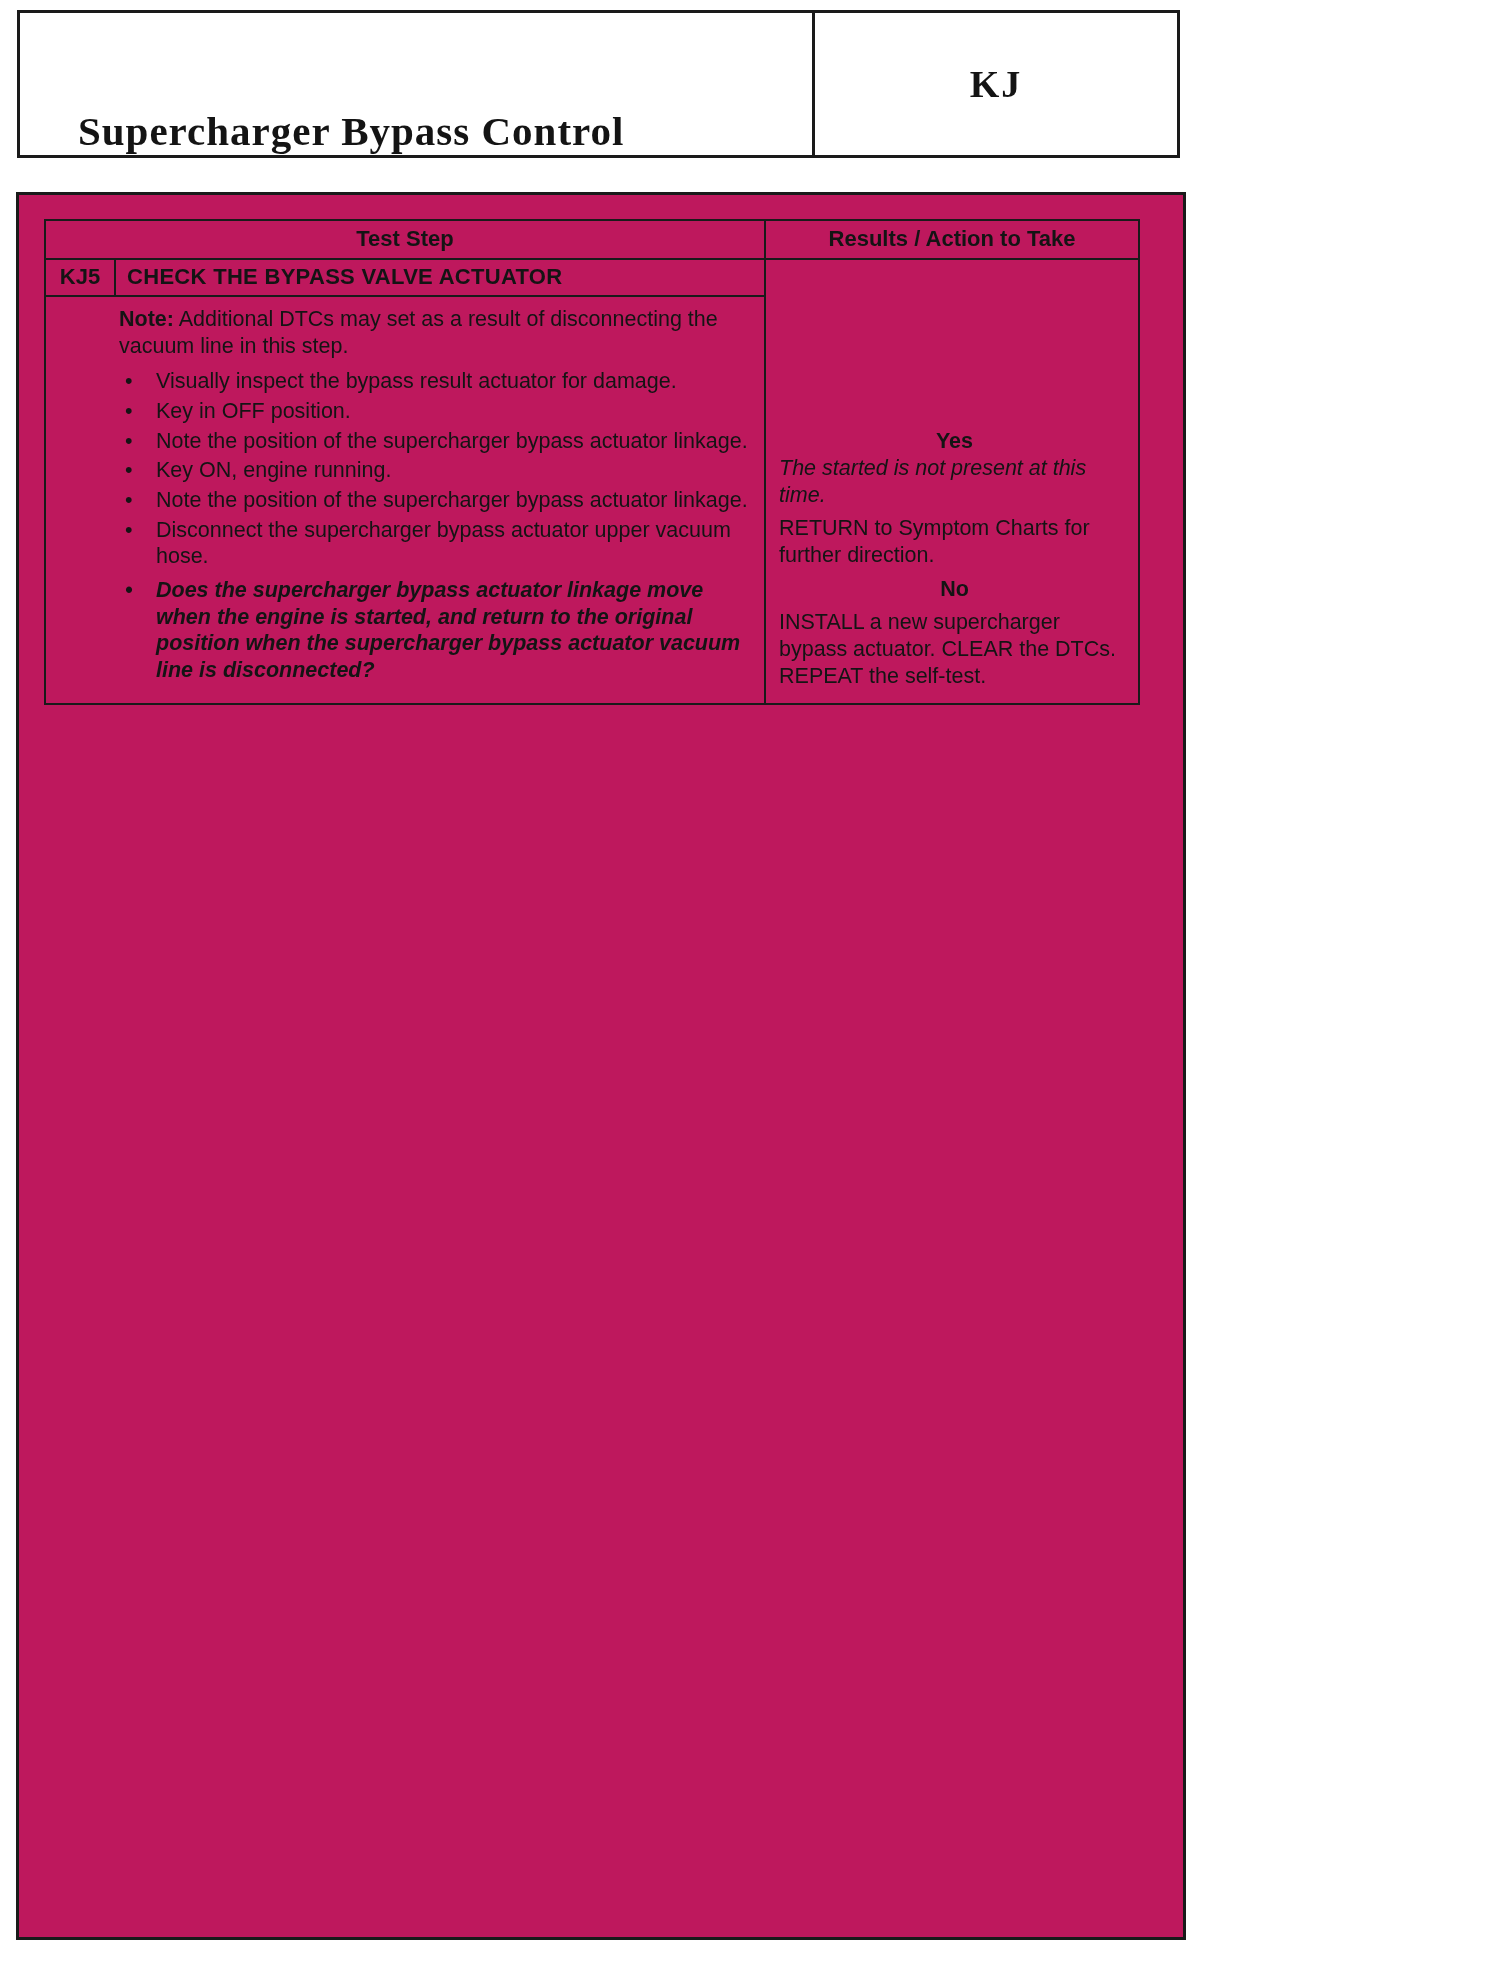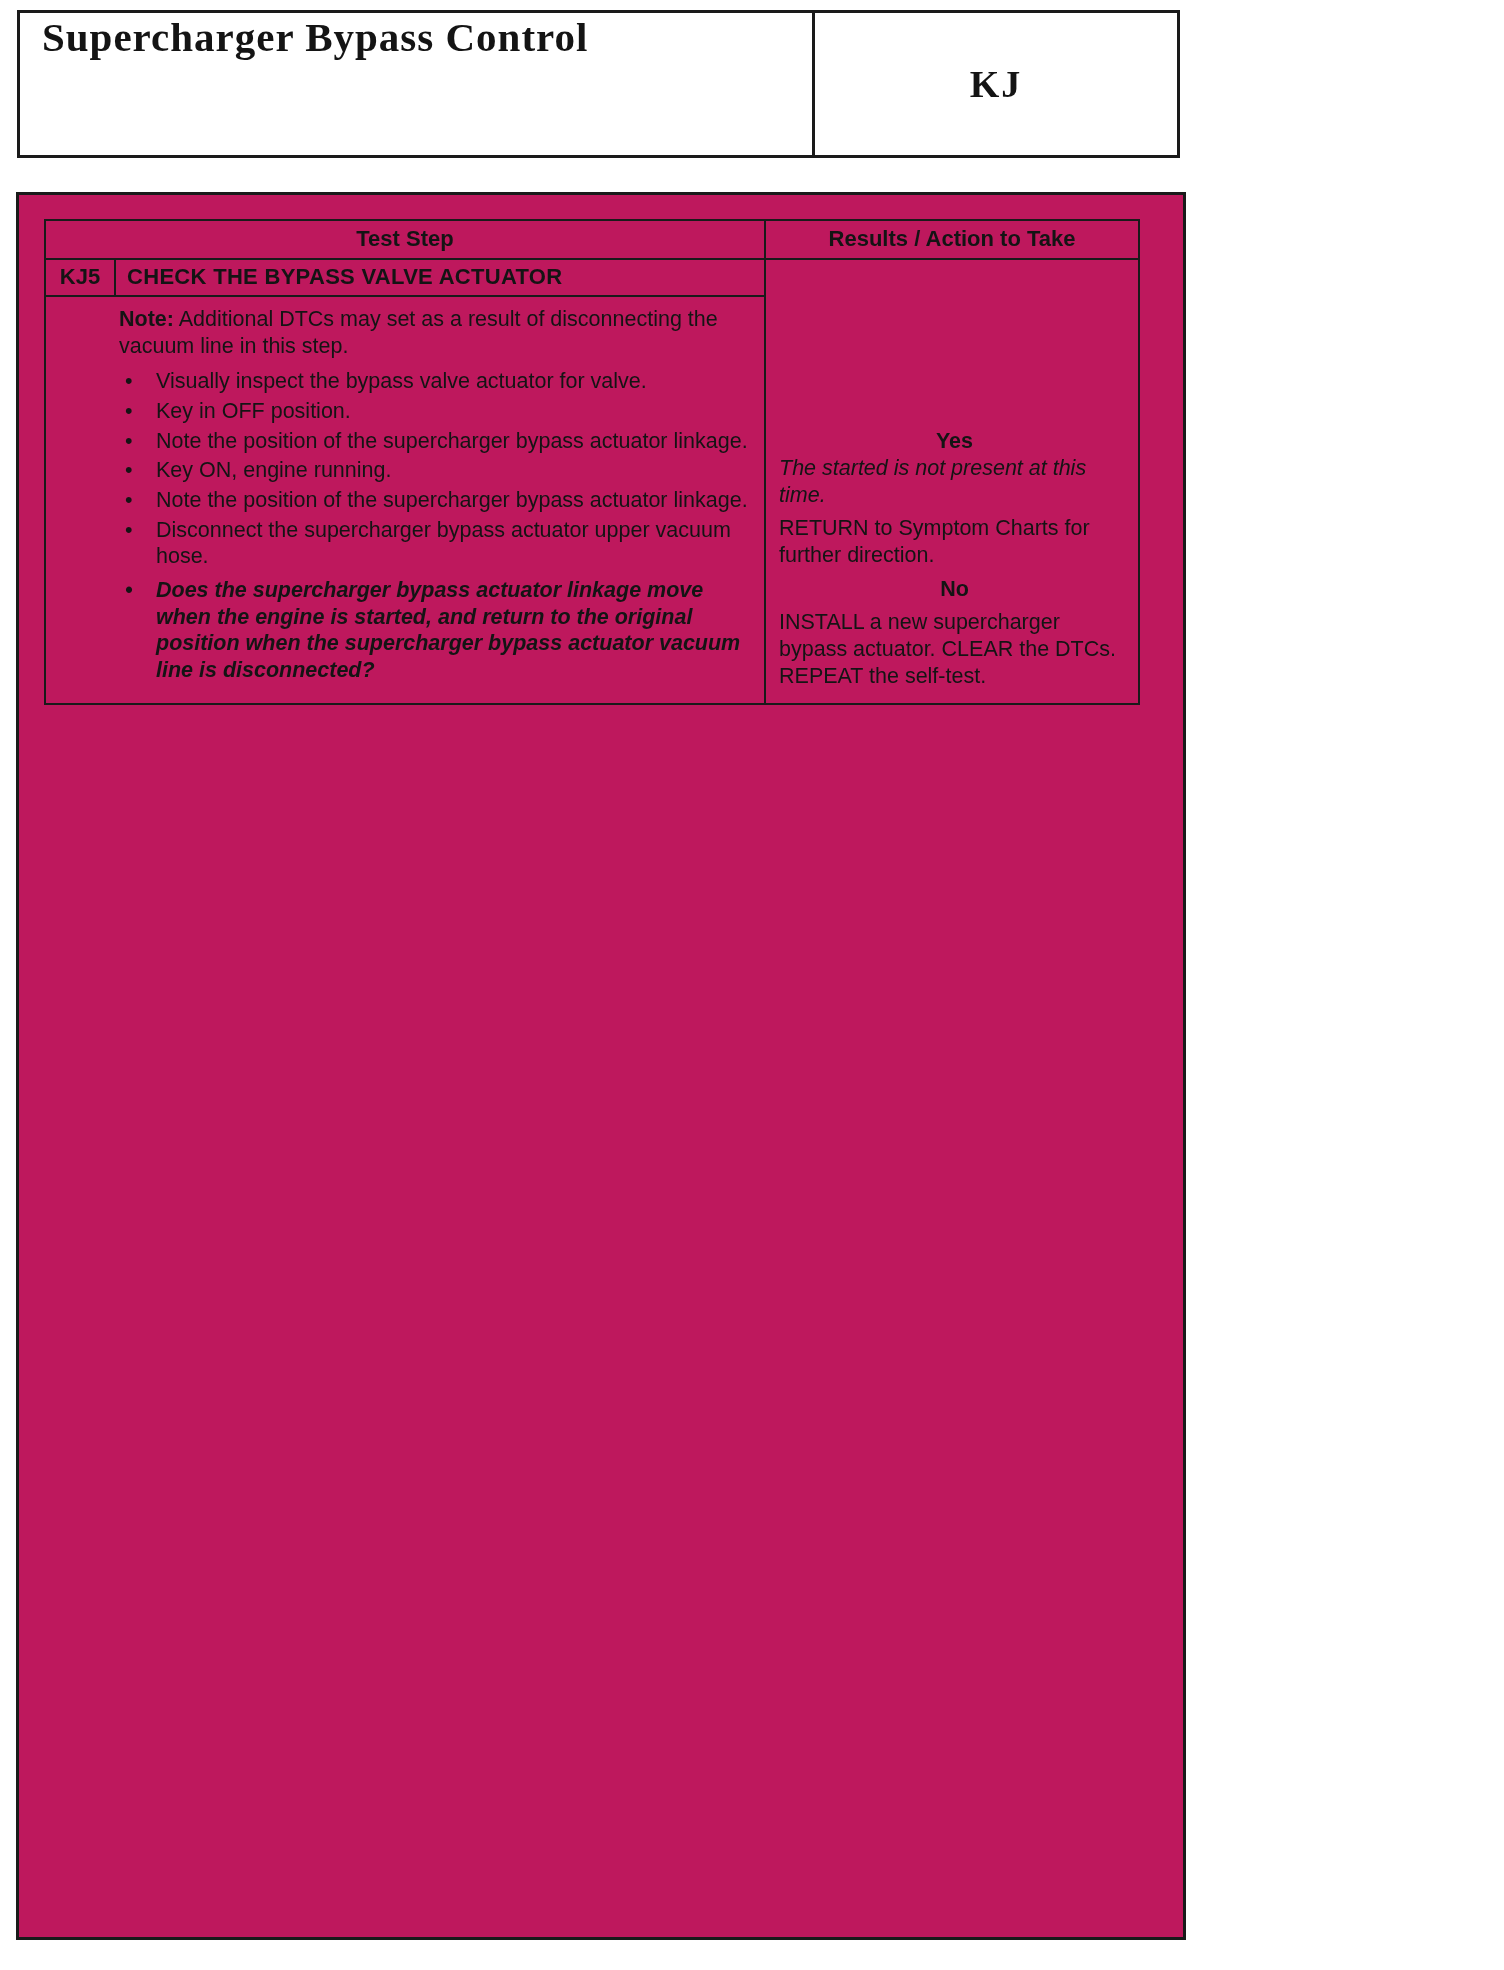--- a/index.html
+++ b/index.html
@@ -25,22 +25,22 @@
     top: 10px;
     width: 1163px;
     height: 148px;
     border: 3px solid #1a1a1a;
     display: flex;
   }
   .header-title-cell {
     flex: 1;
     border-right: 3px solid #1a1a1a;
     display: flex;
-    align-items: flex-start;
-    padding-left: 22px;
+    align-items: flex-end;
+    padding-left: 58px;
   }
   .page-title {
     font-family: "Liberation Serif", serif;
     font-weight: bold;
     font-size: 41px;
     letter-spacing: 1px;
     margin: 0;
   }
   .header-code-cell {
     width: 362px;
@@ -197,21 +197,21 @@
               <p class="result-label">No</p>
               <p class="result-action">INSTALL a new supercharger bypass actuator. CLEAR the DTCs. REPEAT the self-test.</p>
             </div>
           </td>
         </tr>
 
         <tr>
           <td colspan="2" class="step-body">
             <p class="note"><span class="bold">Note:</span> <span>Additional DTCs may set as a result of disconnecting the vacuum line in this step.</span></p>
             <ul class="bullets">
-              <li>Visually inspect the bypass valve actuator for valve.</li>
+              <li>Visually inspect the bypass result actuator for damage.</li>
               <li>Key in OFF position.</li>
               <li>Note the position of the supercharger bypass actuator linkage.</li>
               <li>Key ON, engine running.</li>
               <li>Note the position of the supercharger bypass actuator linkage.</li>
               <li>Disconnect the supercharger bypass actuator upper vacuum hose.</li>
               <li class="question">Does the supercharger bypass actuator linkage move when the engine is started, and return to the original position when the supercharger bypass actuator vacuum line is disconnected?</li>
             </ul>
           </td>
         </tr>
       </tbody>

